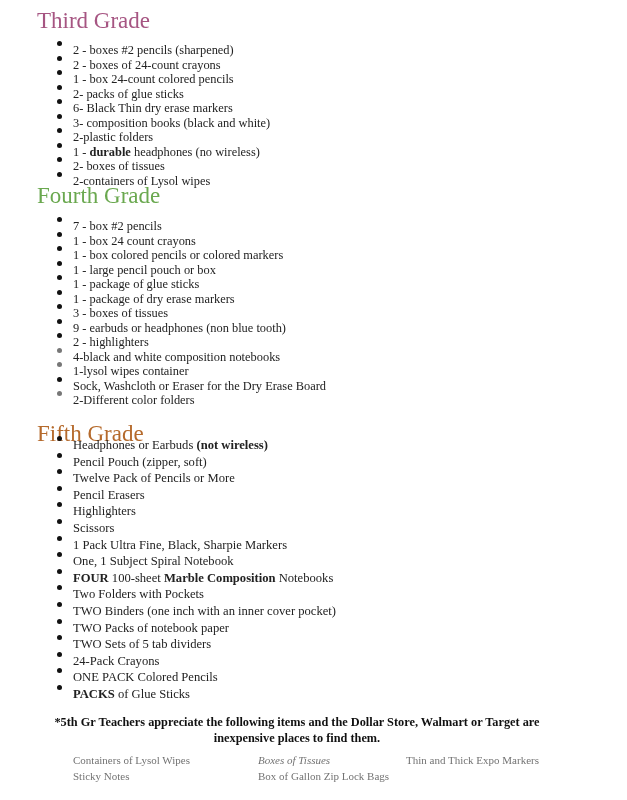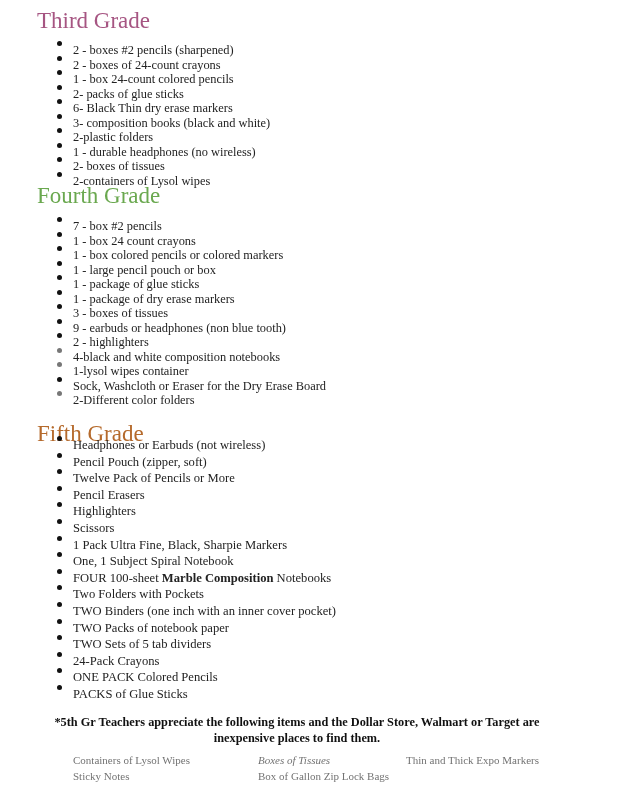--- a/index.html
+++ b/index.html
@@ -19,21 +19,21 @@
       position: absolute; left: 0; height: 15px; white-space: nowrap;
       font-family: "Liberation Serif", "DejaVu Serif", serif;
     }
     .bullet {
       position: absolute; left: 57px; top: 5px; width: 5px; height: 5px;
       border-radius: 50%; background: #111111;
     }
     .bullet.gray { background: #777777; }
     .text { position: absolute; left: 73px; top: 7px; font-size: 12.4px; line-height: 15px; color: #222222; }
     .text.g5 { font-size: 12.6px; }
-    .b { font-weight: normal; }
+    .b { font-weight: bold; }
     .bu { font-weight: bold; }
     .note {
       position: absolute; left: 0; width: 594px; text-align: center;
       font-family: "Liberation Serif", "DejaVu Serif", serif;
       font-weight: bold; font-size: 12.3px; line-height: 16px; color: #111111;
     }
     .extra {
       position: absolute; font-family: "Liberation Serif", "DejaVu Serif", serif;
       font-size: 11px; line-height: 16px; color: #737373; white-space: nowrap;
     }

